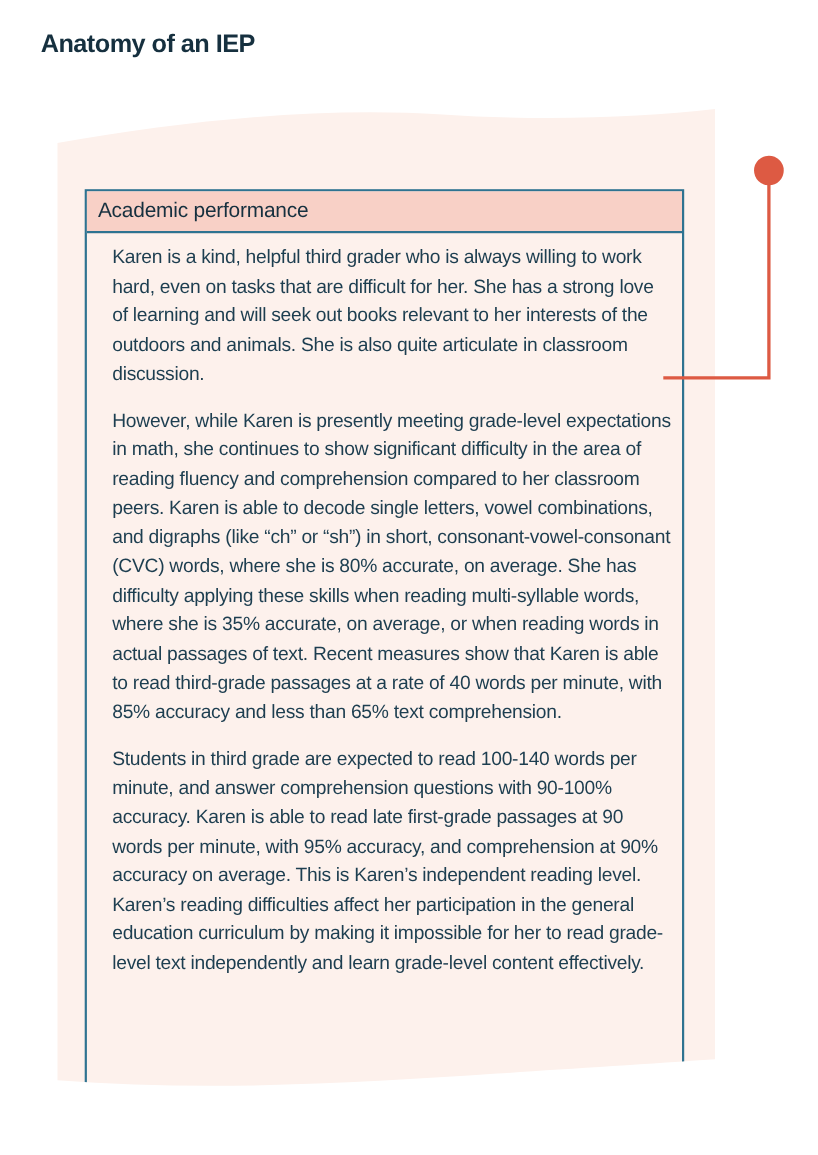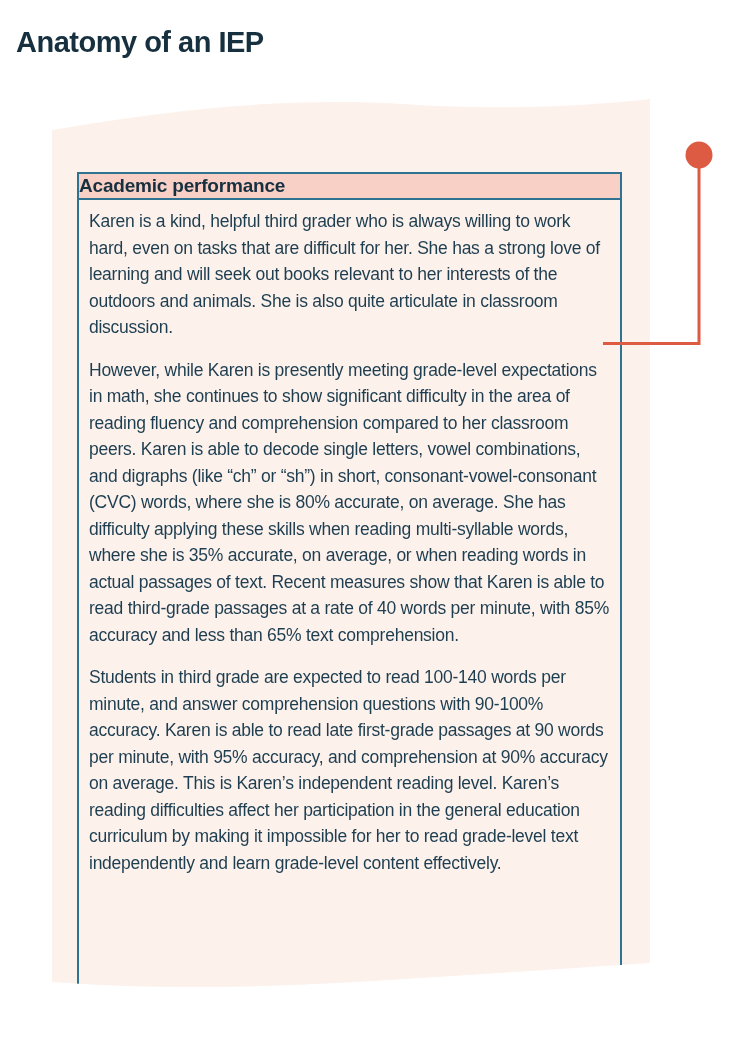--- a/index.html
+++ b/index.html
@@ -15,23 +15,23 @@
   html,body{width:744px;height:1050px;}
   body{
     position:relative;
     background:#ffffff;
     overflow:hidden;
     font-family:"Liberation Sans", sans-serif;
     color:var(--text);
   }
   .page-title{
     position:absolute;
-    left:16px;
+    left:37px;
     top:26px;
-    font-size:29px;
+    font-size:23px;
     font-weight:700;
     letter-spacing:-0.5px;
     color:var(--heading);
   }
   
   .panel{
     position:absolute;
     left:52px;
     top:95px;
     width:598px;
@@ -52,32 +52,33 @@
   .card{
     position:absolute;
     left:25px;
     top:77px;
     width:545px;
     height:820px;
     border:2px solid var(--card-border);
     background:transparent;
   }
   .card-header{
-    height:26px;
+    height:38px;
     background:var(--card-header-bg);
     border-bottom:2px solid var(--card-border);
     display:flex;
     align-items:center;
+    padding-left:10px;
     font-size:19px;
-    font-weight:700;
+    font-weight:400;
     letter-spacing:-0.2px;
     color:var(--heading);
   }
   .card-body{
-    padding:8px 10px 0 10px;
+    padding:8px 10px 0 23px;
     font-size:17.5px;
     line-height:26.5px;
     letter-spacing:-0.25px;
   }
   .card-body p{margin:0 0 16px 0;}
   
   .connector{
     position:absolute;
     left:590px;
     top:138px;

